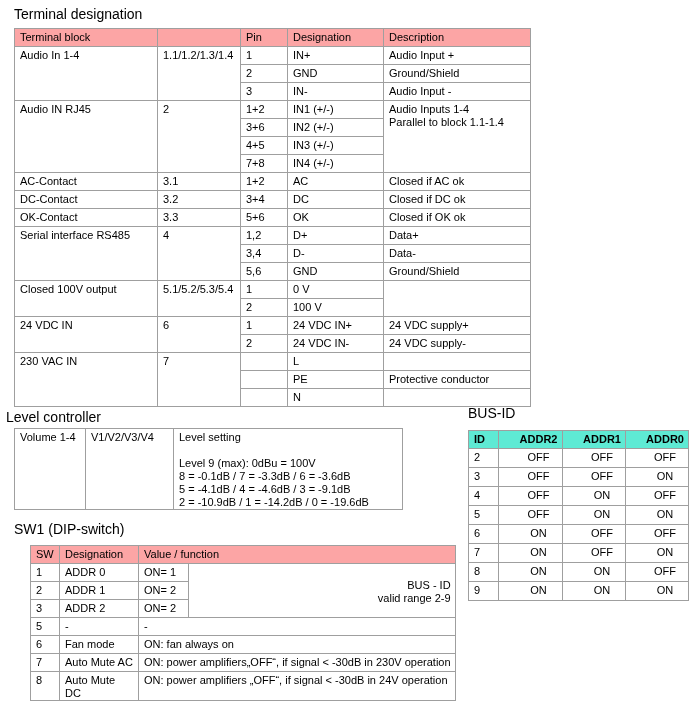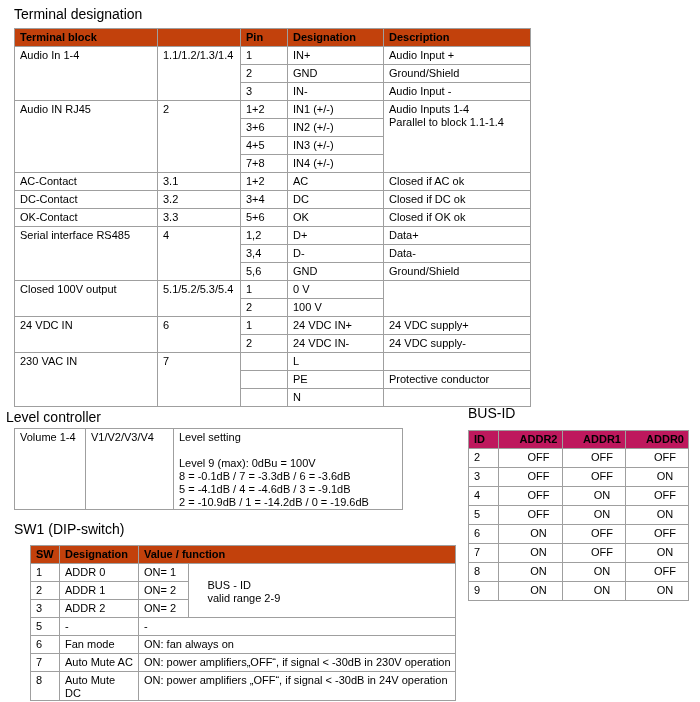--- a/index.html
+++ b/index.html
@@ -7,28 +7,28 @@
     width:700px;height:702px;position:relative;background:#ffffff;color:#000;
     font-family:"Liberation Sans","DejaVu Sans",sans-serif;
   }
   .title{position:absolute;font-size:14px;line-height:16px;color:#000;}
   table{position:absolute;border-collapse:collapse;table-layout:fixed;}
   td,th{
     border:1px solid #9f9f9f;
     font-size:11px;font-weight:normal;text-align:left;vertical-align:top;
     padding:2px 4px 0 5px;height:15px;line-height:13px;overflow:hidden;
   }
-  #terminal-table th,#sw1-table th{background:#c2410c;font-weight:bold;}
+  #terminal-table th,#sw1-table th{background:#fca5a5;}
   .pre{white-space:pre-line;}
   .nw{white-space:nowrap;}
   #level-table td{height:76px;}
   #bus-table td{height:16px;}
-  #bus-table th{font-weight:bold;background:#be185d;}
+  #bus-table th{font-weight:bold;background:#5eead4;}
   #bus-table .c{text-align:center;padding-left:20px;}
-  #sw1-table .busnote{vertical-align:middle;padding-left:18px;}
+  #sw1-table .busnote{vertical-align:middle;padding-left:18px;text-align:right;}
 </style>
 </head>
 <body>
 
 <div class="title" style="left:14px;top:6px;text-align:right;">Terminal designation</div>
 
 <table id="terminal-table" style="left:14px;top:28px;">
   <colgroup>
       <col style="width:143px">
       <col style="width:83px">

